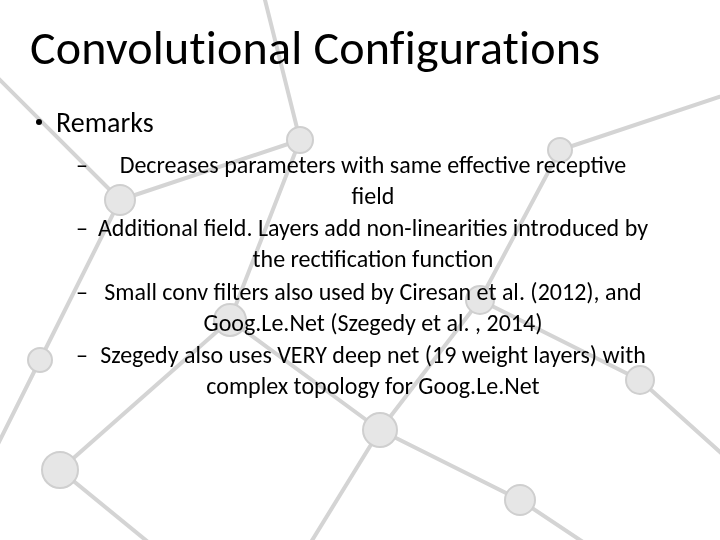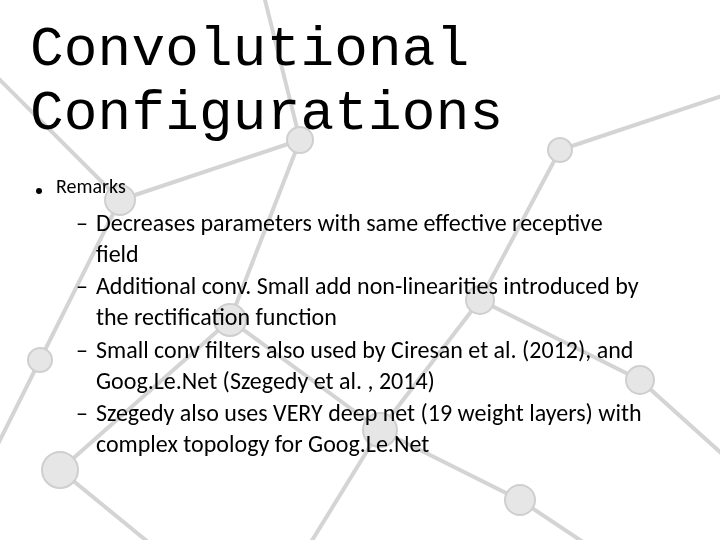--- a/index.html
+++ b/index.html
@@ -28,29 +28,28 @@
     height: 100%;
     display: block;
   }
   .content {
     position: relative;
     z-index: 1;
     padding: 18px 30px 0 30px;
   }
   h1.title {
     margin: 0 0 28px 0;
-    font-size: 56px;
+    font-size: 48px;
     font-weight: 400;
     letter-spacing: 0.2px;
-    font-family: Liberation Mono, monospace;
   }
   .bullet-l1 {
     display: flex;
     align-items: flex-start;
-    font-size: 20px;
+    font-size: 28px;
     margin: 0 0 10px 6px;
   }
   .bullet-l1 .dot {
     width: 6px;
     height: 6px;
     border-radius: 50%;
     background: #000;
     margin-top: 14px;
     margin-right: 14px;
     flex: 0 0 auto;
@@ -65,20 +64,21 @@
     font-size: 24px;
     line-height: 1.28;
     margin-bottom: 2px;
   }
   .bullet-l2 .dash {
     flex: 0 0 auto;
     margin-right: 8px;
   }
   .bullet-l2 .txt {
     flex: 1 1 auto;
+    text-align: center;
   }
 </style>
 </head>
 <body>
 
 <div class="slide">
 
   <div class="bg">
     <svg viewBox="0 0 720 540" preserveAspectRatio="none">
       <g stroke="#d4d4d4" stroke-width="4" fill="none" stroke-linecap="round">
@@ -123,21 +123,21 @@
       <span>Remarks</span>
     </div>
 
     <div class="sub-list">
       <div class="bullet-l2">
         <span class="dash">–</span>
         <span class="txt">Decreases parameters with same effective receptive field</span>
       </div>
       <div class="bullet-l2">
         <span class="dash">–</span>
-        <span class="txt">Additional conv. Small add non-linearities introduced by the rectification function</span>
+        <span class="txt">Additional field. Layers add non-linearities introduced by the rectification function</span>
       </div>
       <div class="bullet-l2">
         <span class="dash">–</span>
         <span class="txt">Small conv filters also used by Ciresan et al. (2012), and Goog.Le.Net (Szegedy et al. , 2014)</span>
       </div>
       <div class="bullet-l2">
         <span class="dash">–</span>
         <span class="txt">Szegedy also uses VERY deep net (19 weight layers) with complex topology for Goog.Le.Net</span>
       </div>
     </div>

